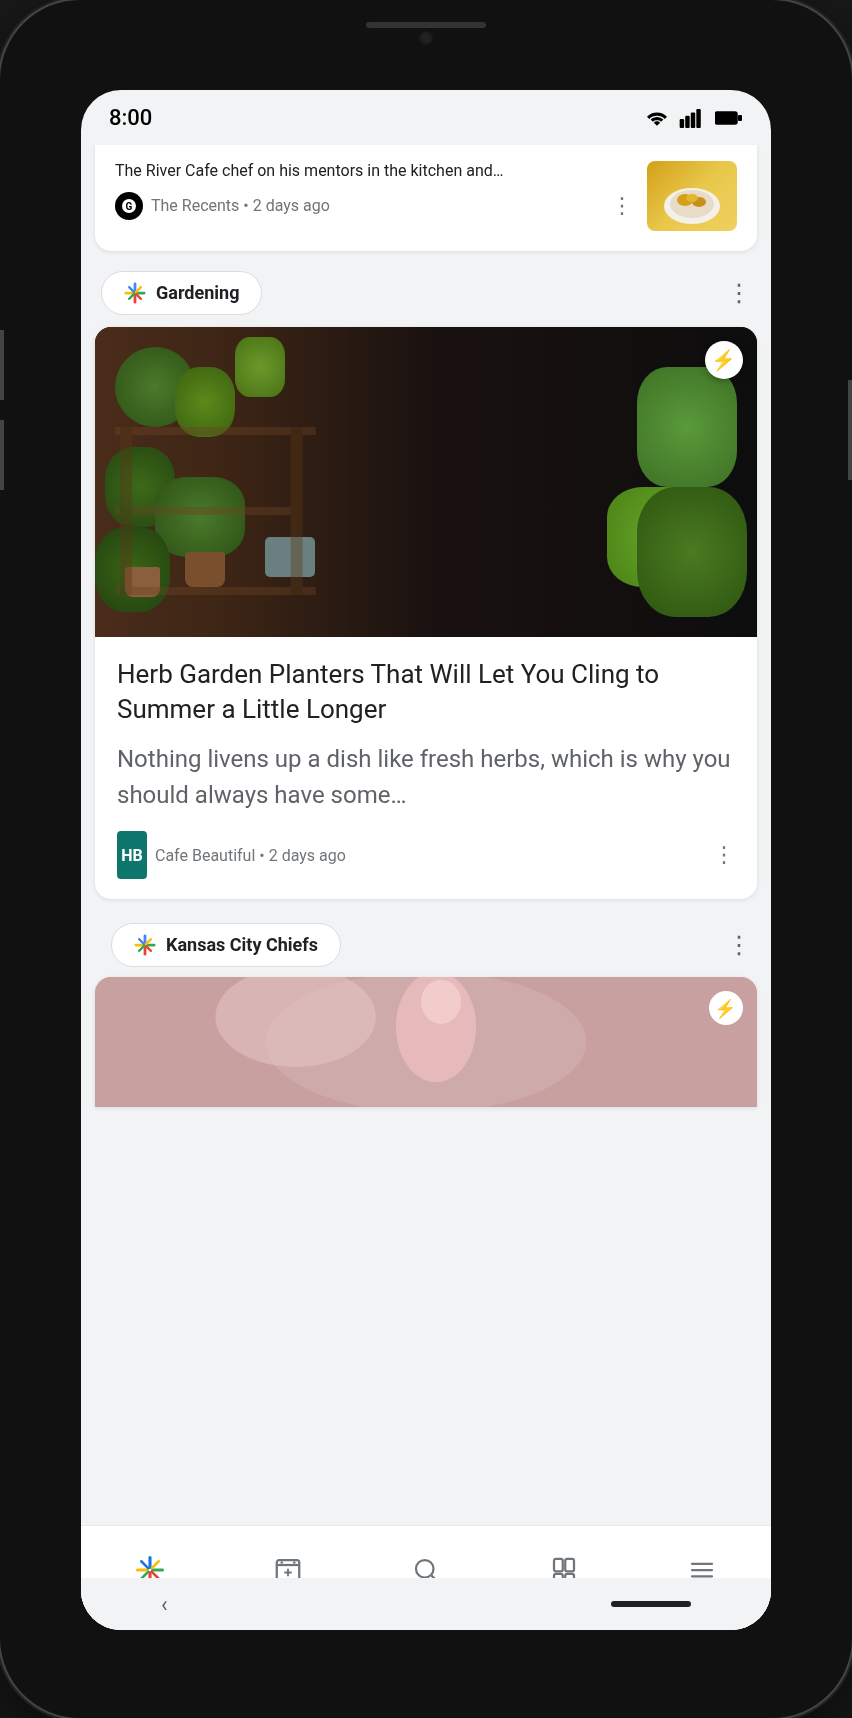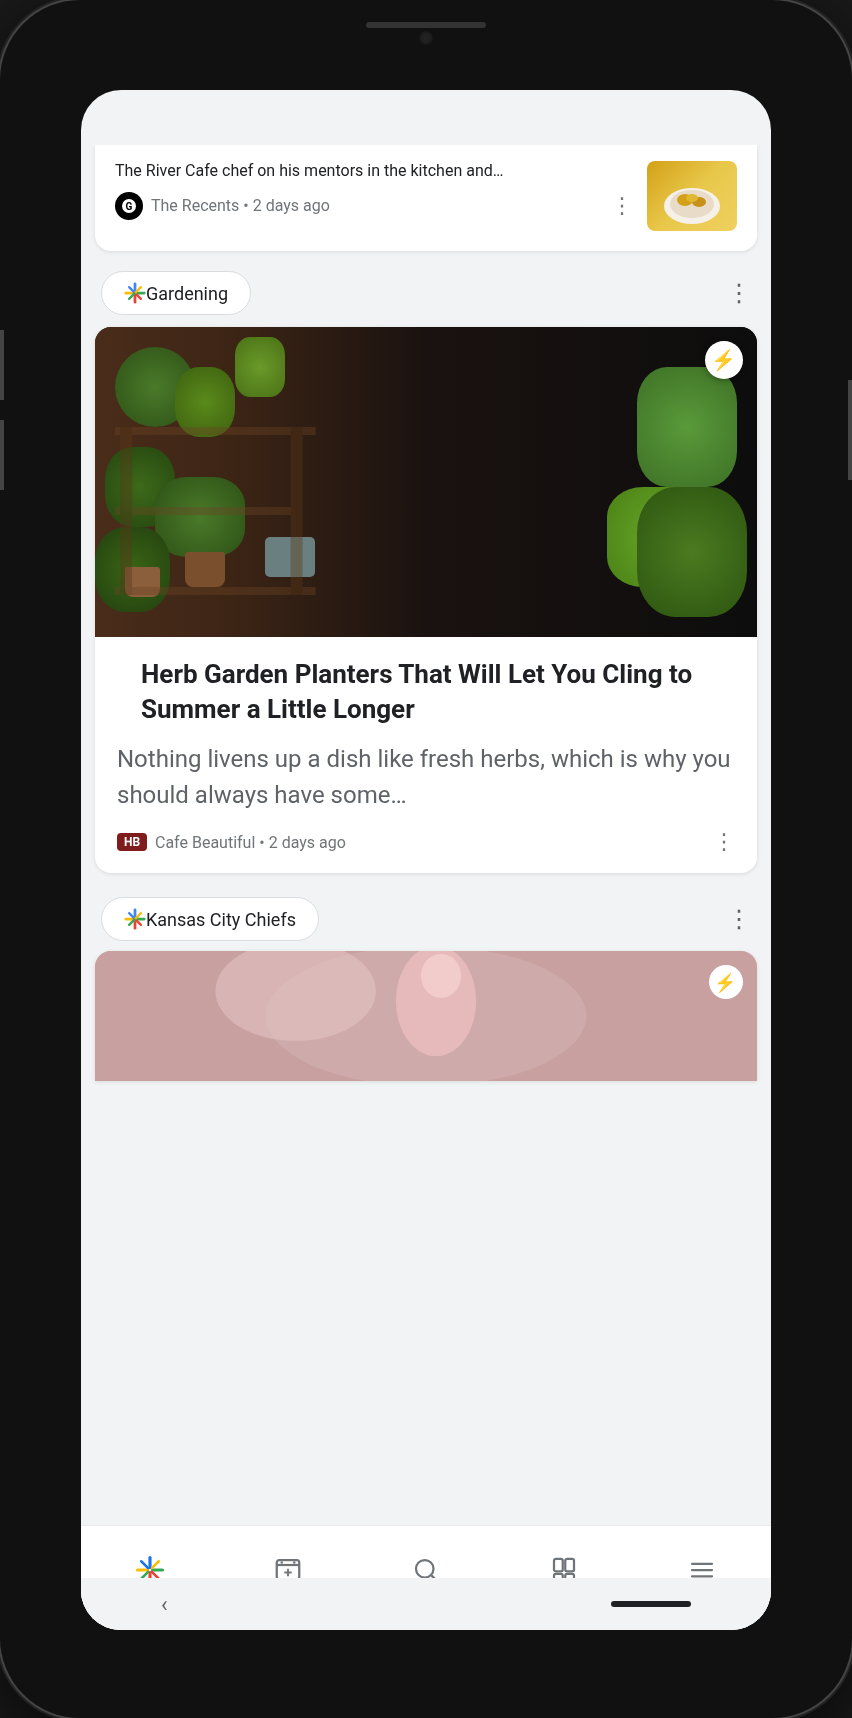--- a/index.html
+++ b/index.html
@@ -137,28 +137,29 @@
     }
     
     .section-tag-row {
       display: flex;
       align-items: center;
       justify-content: space-between;
       padding: 12px 20px;
     }
     .section-tag {
       display: flex;
-      align-items: flex-end;
+      align-items: flex-start;
+      gap: 10px;
       background: #fff;
       border: 1.5px solid #dadce0;
       border-radius: 30px;
       padding: 10px 22px;
       font-size: 18px;
       color: #202124;
-      font-weight: 400;
+      font-weight: 700;
     }
     .three-dots {
       color: #5f6368;
       font-size: 24px;
       cursor: pointer;
     }
     
     .article-card {
       background: #fff;
       border-radius: 16px;
@@ -222,51 +223,51 @@
     }
     .lightning-symbol {
       font-size: 20px;
       color: #202124;
     }
     .article-body {
       padding: 20px 22px;
     }
     .article-title {
       font-size: 26px;
-      font-weight: 700;
+      font-weight: 400;
       color: #202124;
       line-height: 1.35;
       margin-bottom: 14px;
-      margin-left: 24px;
     }
     .article-desc {
       font-size: 24px;
       color: #5f6368;
       line-height: 1.5;
       margin-bottom: 18px;
     }
     .hb-logo {
       width: 30px;
-      height: 18px;
-      background: #7f1d1d;
+      height: 48px;
+      background: #0f766e;
       border-radius: 4px;
       display: flex;
       align-items: center;
       justify-content: center;
       color: #fff;
-      font-size: 12px;
+      font-size: 16px;
       font-weight: bold;
       flex-shrink: 0;
     }
     
     .bottom-section-tag-row {
       display: flex;
       align-items: center;
       justify-content: space-between;
       padding: 16px 20px 10px;
+      margin-left: 10px;
     }
     
     .partial-bottom-card {
       background: #fff;
       border-radius: 16px 16px 0 0;
       margin: 0 14px;
       overflow: hidden;
       height: 130px;
       box-shadow: 0 1px 4px rgba(0,0,0,0.1);
       position: relative;
@@ -389,20 +390,43 @@
 
 <div class="phone-frame">
   <div class="speaker-grill"></div>
   <div class="front-camera"></div>
   <div class="side-button"></div>
   <div class="vol-up-button"></div>
   <div class="vol-down-button"></div>
 
   <div class="phone-screen">
 
+    <div class="notch-area">
+      <span class="status-time">8:00</span>
+      <div class="status-icons">
+
+        <svg class="wifi-icon" viewBox="0 0 24 18" fill="black">
+          <path d="M12 4C8.5 4 5.3 5.4 3 7.8L5 9.8C6.8 8 9.3 7 12 7s5.2 1 7 2.8l2-2C18.7 5.4 15.5 4 12 4z"></path>
+          <path d="M12 8c-2.2 0-4.2.9-5.7 2.3l2 2C9.2 11.4 10.5 11 12 11s2.8.4 3.7 1.3l2-2C16.2 8.9 14.2 8 12 8z"></path>
+          <path d="M12 12c-1.1 0-2.1.5-2.8 1.2L12 16l2.8-2.8C14.1 12.5 13.1 12 12 12z"></path>
+        </svg>
+
+        <svg class="signal-icon" viewBox="0 0 24 18" fill="black">
+          <rect x="0" y="10" width="4" height="8" rx="1"></rect>
+          <rect x="5" y="7" width="4" height="11" rx="1"></rect>
+          <rect x="10" y="4" width="4" height="14" rx="1"></rect>
+          <rect x="15" y="1" width="4" height="17" rx="1"></rect>
+        </svg>
+
+        <svg class="battery-icon" viewBox="0 0 28 16" fill="black">
+          <rect x="0" y="2" width="22" height="12" rx="2" stroke="black" stroke-width="1.5" fill="black"></rect>
+          <rect x="23" y="5" width="4" height="6" rx="1" fill="black"></rect>
+        </svg>
+      </div>
+    </div>
 
     <div class="scroll-content">
 
       <div class="partial-card">
         <div class="partial-card-text">
           <div class="partial-card-title">The River Cafe chef on his mentors in the kitchen and…</div>
           <div class="source-row">
             <div class="source-info">
               <div class="source-logo">
                 <svg width="16" height="16" viewBox="0 0 16 16" fill="white">

